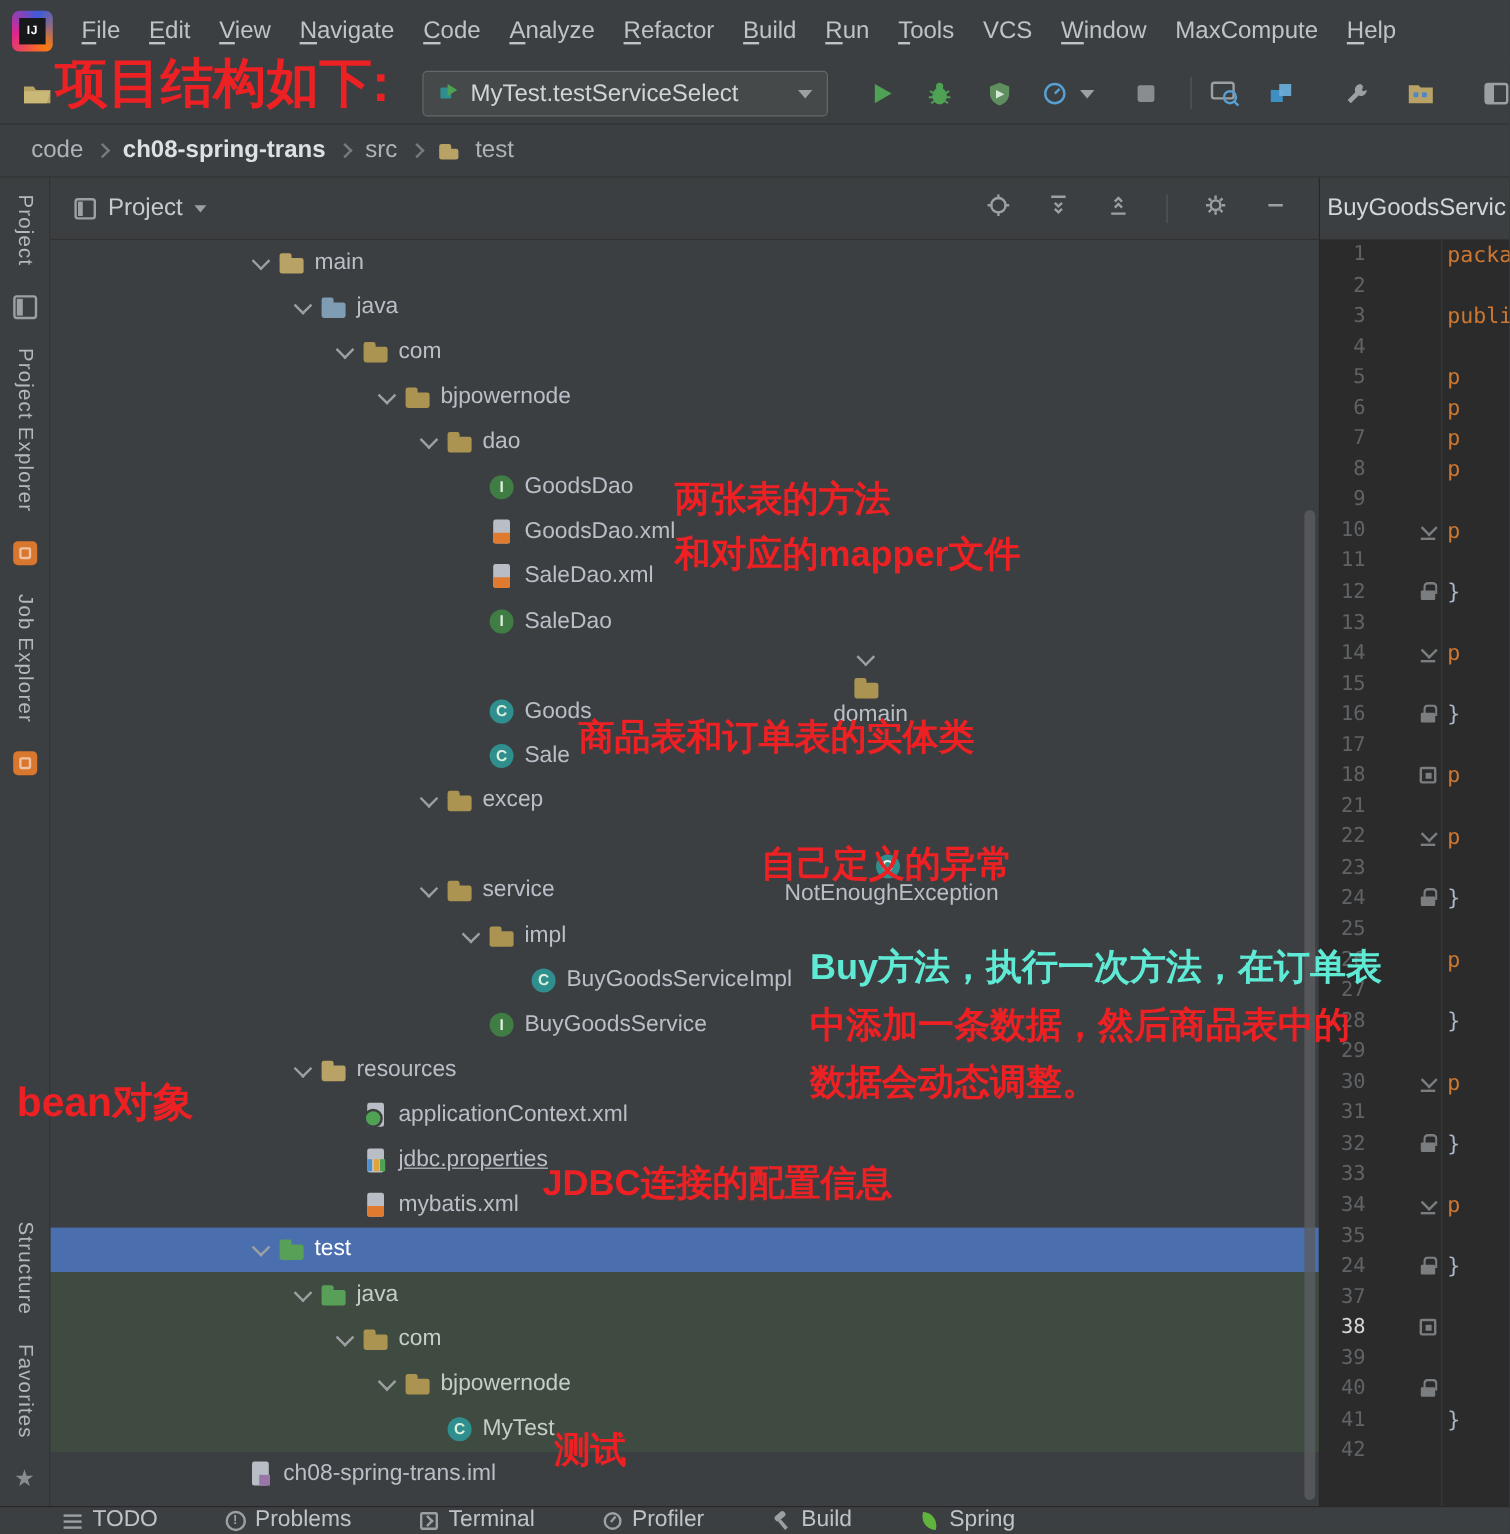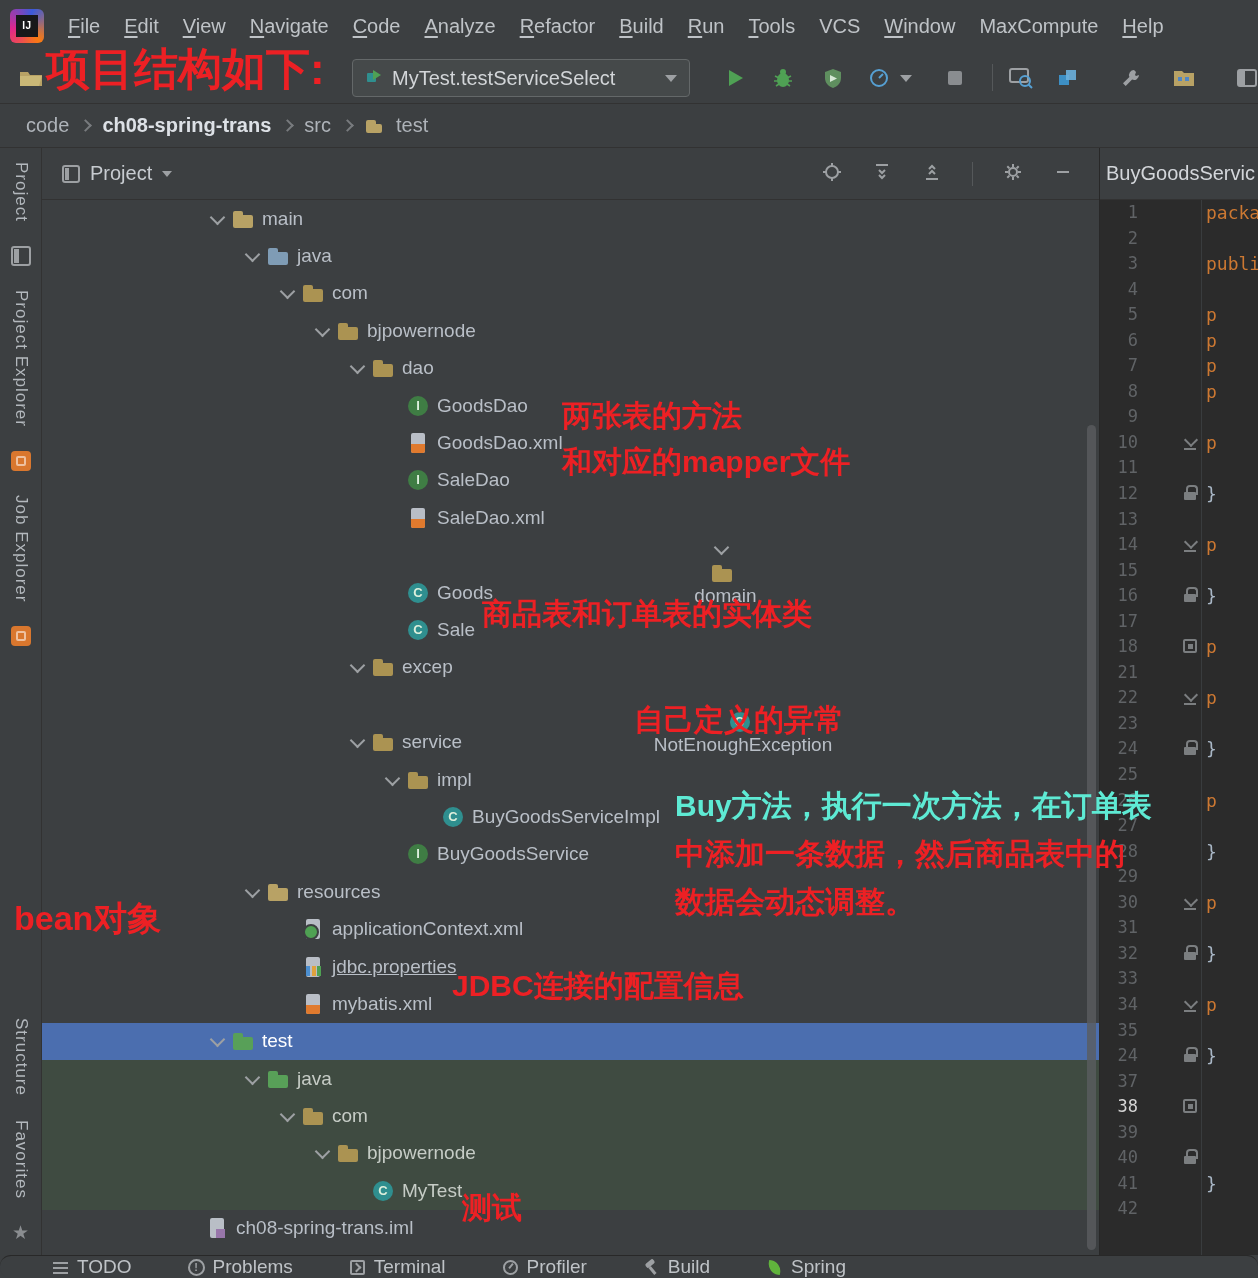--- a/index.html
+++ b/index.html
@@ -119,21 +119,21 @@
   .gic.m::after { content:''; position:absolute; left:2px; bottom:0; width:12px; height:2px; background:#7b7e80; }
   .gic.l::before { content:''; position:absolute; left:4px; top:0; width:8px; height:8px;
                    border:2px solid #7b7e80; border-bottom:none; border-radius:4px 4px 0 0; }
   .gic.l::after { content:''; position:absolute; left:2px; top:7px; width:12px; height:8px;
                   background:#7b7e80; border-radius:1px; }
   .gic.b::before { content:''; position:absolute; inset:1px; border:2px solid #7b7e80; border-radius:2px; }
   .gic.b::after { content:''; position:absolute; left:6px; top:6px; width:5px; height:5px; background:#7b7e80; }
 
   
   .statusbar { position:absolute; bottom:0; left:0; right:0; height:23px; background:#3c3f41;
-               border-top:1px solid #282828; display:flex; align-items:center; padding-left:52px; overflow:hidden;border-radius:11px; }
+               border-top:1px solid #282828; display:flex; align-items:center; padding-left:52px; overflow:hidden; }
   .sb-item { display:flex; align-items:center; gap:8px; margin-right:56px; font-size:19px; color:#bfc3c7; }
   .sic { width:17px; height:17px; position:relative; flex:none; display:inline-block; }
   .todo-list-icon::before { content:''; position:absolute; left:1px; right:1px; top:3px; height:2px;
         background:#9da0a3; box-shadow:0 5px 0 #9da0a3,0 10px 0 #9da0a3; }
   .problems-icon::before { content:'!'; position:absolute; inset:0; border:2px solid #9da0a3; border-radius:50%;
         text-align:center; font:700 11px/13px "Liberation Sans",sans-serif; color:#9da0a3; }
   .terminal-icon::before { content:''; position:absolute; inset:1px; border:2px solid #9da0a3; border-radius:2px; }
   .terminal-icon::after { content:''; position:absolute; left:4px; top:5px; width:5px; height:5px;
         border-left:2px solid #9da0a3; border-bottom:2px solid #9da0a3; transform:rotate(-135deg); }
   .profiler-icon::before { content:''; position:absolute; inset:1px; border:2px solid #9da0a3; border-radius:50%; }
@@ -345,27 +345,27 @@
             <span class="ic circ" data-ch="I" style="--c: #3f7d44;"></span>
             <span class="lbl">GoodsDao</span>
           </div>
           <div class="row" style="padding-left: 338px;">
             <span class="chev"></span>
             <span class="ic file xml"></span>
             <span class="lbl">GoodsDao.xml</span>
           </div>
           <div class="row" style="padding-left: 338px;">
             <span class="chev"></span>
+            <span class="ic file xml"></span>
+            <span class="lbl">SaleDao.xml</span>
+          </div>
+          <div class="row" style="padding-left: 338px;">
+            <span class="chev"></span>
             <span class="ic circ" data-ch="I" style="--c: #3f7d44;"></span>
             <span class="lbl">SaleDao</span>
-          </div>
-          <div class="row" style="padding-left: 338px;">
-            <span class="chev"></span>
-            <span class="ic file xml"></span>
-            <span class="lbl">SaleDao.xml</span>
           </div>
           <div class="row" style="padding-left: 303px; flex-direction: column;">
             <span class="chev show"></span>
             <span class="ic folder" style="--c: #ab9352;"></span>
             <span class="lbl">domain</span>
           </div>
           <div class="row" style="padding-left: 338px;">
             <span class="chev"></span>
             <span class="ic circ" data-ch="C" style="--c: #2f8f8f;"></span>
             <span class="lbl">Goods</span>

